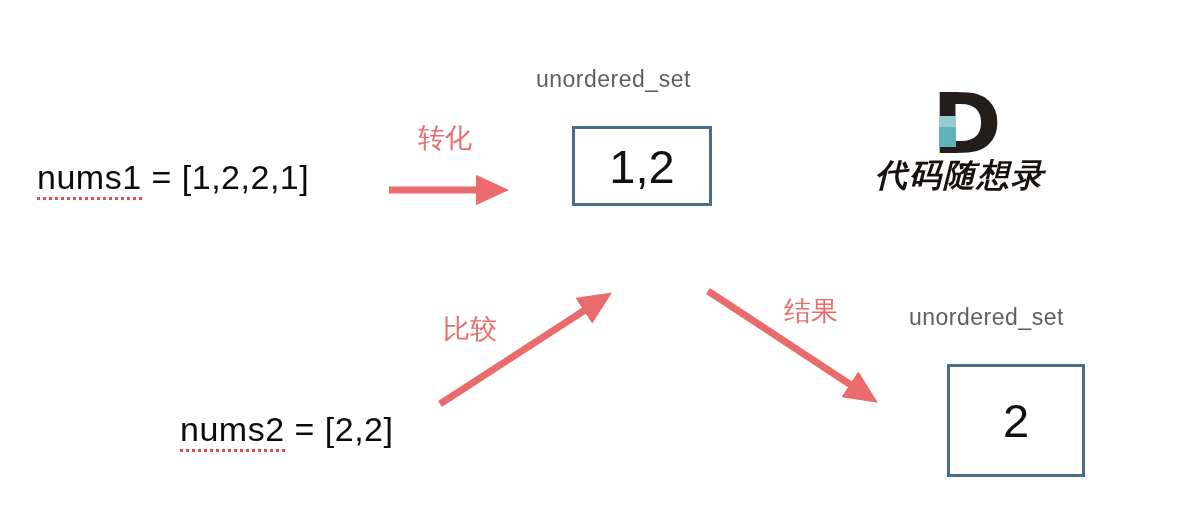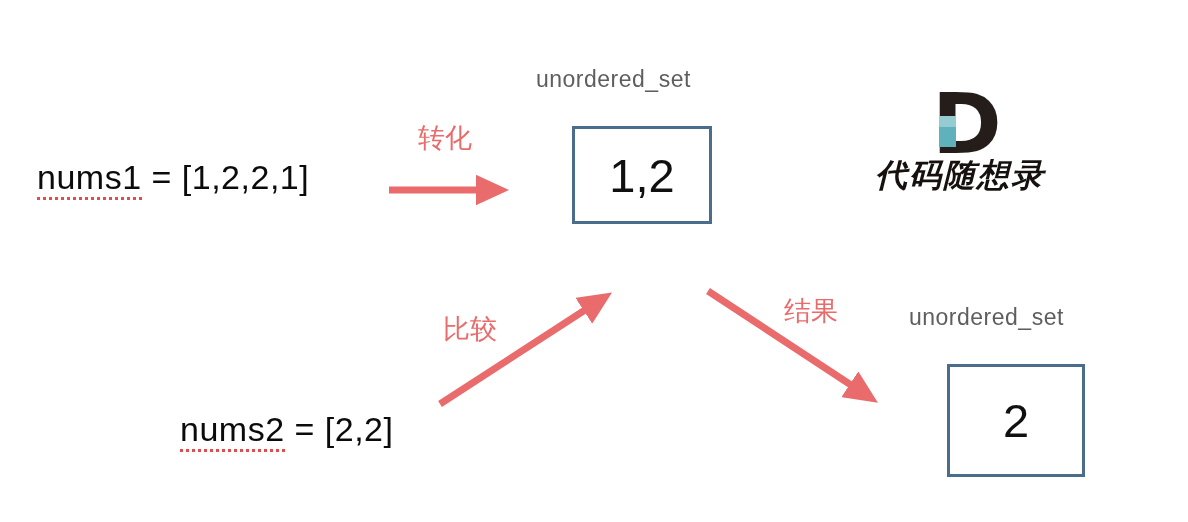--- a/index.html
+++ b/index.html
@@ -56,21 +56,21 @@
     <line x1="708" y1="291" x2="851" y2="385" stroke-width="7" marker-end="url(#ah)" stroke="#e96b6b"></line>
   </svg>
 
   <div class="abs nums" style="left:25px;top:158px;">
     <span class="var">nums1</span><span> = [1,2,2,1]</span>
   </div>
 
   <div class="abs arrow-label" style="left:418px;top:120px;text-align:center;">转化</div>
 
   <div class="abs set-label" style="left:536px;top:66px;">unordered_set</div>
-  <div class="abs set-box" style="left:572px;top:126px;width:140px;height:98px;">
+  <div class="abs set-box" style="left:572px;top:126px;width:140px;height:80px;">
     <span>1,2</span>
   </div>
 
   <div class="abs arrow-label" style="left:443px;top:311px;">比较</div>
 
   <div class="abs arrow-label" style="left:784px;top:293px;">结果</div>
 
   <div class="abs nums" style="left:168px;top:410px;">
     <span class="var">nums2</span><span> = [2,2]</span>
   </div>

